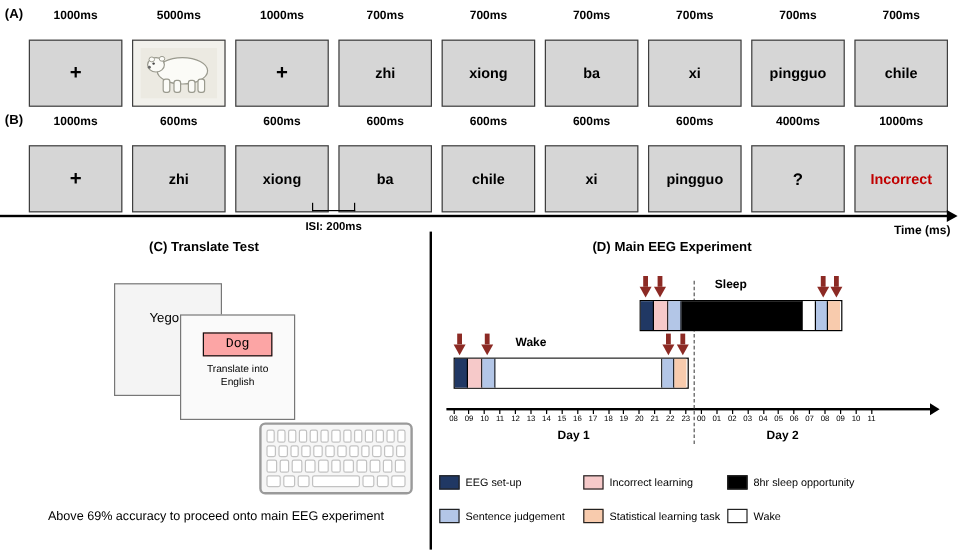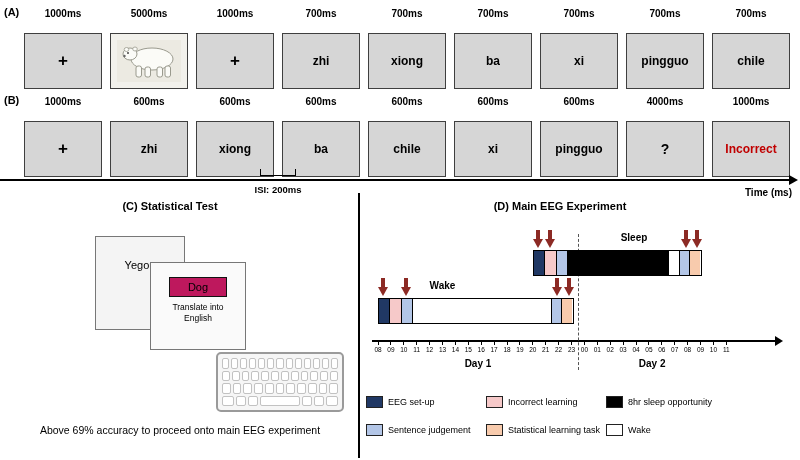--- a/index.html
+++ b/index.html
@@ -31,21 +31,21 @@
   .time-label { position:absolute; right:8px; top:187px; font-size:10px; font-weight:bold; }
   .divider { position:absolute; left:358px; top:193px; width:1.5px; height:265px; background:#000; }
   .c-title, .d-title { position:absolute; top:200px; font-weight:bold; font-size:11px; text-align:center; }
   .c-title { left:40px; width:260px; }
   .d-title { left:430px; width:260px; }
   .card { position:absolute; background:#f4f4f4; border:1px solid #777; }
   .card.back { left:95px; top:236px; width:90px; height:94px; }
   .card.back span { display:block; margin-top:22px; text-align:center; font-size:11px; }
   .card.front { left:150px; top:262px; width:96px; height:88px; background:#fafafa; }
   .dog-box { width:58px; height:20px; border:1.5px solid #111; margin:14px auto 5px;
-    display:flex; align-items:center; justify-content:center; font-size:11px; background:#be185d; }
+    display:flex; align-items:center; justify-content:center; font-size:11px; background:#fca5a5;font-family:Liberation Mono, monospace; }
   .card-caption { width:72px; margin:0 auto; text-align:center; font-size:8.5px; line-height:1.3; }
   .keyboard { position:absolute; left:216px; top:352px; width:128px; height:60px;
     border:2px solid #9a9a9a; border-radius:5px; background:#f6f6f6; padding:4px;
     display:flex; flex-direction:column; gap:2px; }
   .kb-row { display:flex; gap:2px; flex:1; }
   .kb-key { background:#fff; border:1px solid #c2c2c2; border-radius:2px; }
   .c-footer { position:absolute; left:8px; top:424px; width:344px; text-align:center; font-size:10.5px; }
   #d-chart { position:absolute; left:372px; top:222px; width:422px; height:152px; }
   .axis-line { position:absolute; left:0; top:118px; width:404px; height:1.5px; background:#000; }
   .axis-line .arrowhead { position:absolute; right:-7px; top:-4.5px; width:0; height:0;
@@ -174,21 +174,21 @@
   <div class="isi-bracket"></div>
   <div class="isi-label">ISI: 200ms</div>
 
   <div class="time-axis">
     <span class="arrowhead"></span>
   </div>
   <div class="time-label">Time (ms)</div>
 
   <div class="divider"></div>
 
-  <div class="c-title">(C) Statistical Test</div>
+  <div class="c-title">(C) Translate Test</div>
   <div class="card back">
     <span>Yegou</span>
   </div>
   <div class="card front">
     <div class="dog-box">Dog</div>
     <div class="card-caption">Translate into English</div>
   </div>
   <div class="keyboard" id="keyboard">
       <div class="kb-row">
         <div class="kb-key" style="flex: 1 1 0%;"></div>
@@ -314,21 +314,21 @@
         <div class="bar-seg" style="left: 22.8078px; width: 11.4039px; background: rgb(179, 198, 231); border-right: 1px solid rgb(0, 0, 0);"></div>
         <div class="bar-seg" style="left: 34.2117px; width: 101.368px; background: rgb(0, 0, 0); border-right: 1px solid rgb(0, 0, 0);"></div>
         <div class="bar-seg" style="left: 135.58px; width: 10.1368px; background: rgb(255, 255, 255); border-right: 1px solid rgb(0, 0, 0);"></div>
         <div class="bar-seg" style="left: 145.716px; width: 10.1368px; background: rgb(179, 198, 231); border-right: 1px solid rgb(0, 0, 0);"></div>
         <div class="bar-seg" style="left: 155.853px; width: 10.1368px; background: rgb(248, 203, 173);"></div>
       </div>
       <div class="sls-arrow" style="left: 160.96px; top: 8px;"></div>
       <div class="sls-arrow" style="left: 172.57px; top: 8px;"></div>
       <div class="sls-arrow" style="left: 309.31px; top: 8px;"></div>
       <div class="sls-arrow" style="left: 319.63px; top: 8px;"></div>
-      <div class="bar-label" style="left: 232px; top: 10px;">Sleep</div>
+      <div class="bar-label" style="left: 207px; top: 10px;">Sleep</div>
       <div class="bar" style="left: 6px; top: 76px; width: 196.08px;">
         <div class="bar-seg" style="left: 0px; width: 11.4324px; background: rgb(32, 56, 100); border-right: 1px solid rgb(0, 0, 0);"></div>
         <div class="bar-seg" style="left: 11.4324px; width: 11.4324px; background: rgb(246, 201, 201); border-right: 1px solid rgb(0, 0, 0);"></div>
         <div class="bar-seg" style="left: 22.8647px; width: 11.4324px; background: rgb(179, 198, 231); border-right: 1px solid rgb(0, 0, 0);"></div>
         <div class="bar-seg" style="left: 34.2971px; width: 138.459px; background: rgb(255, 255, 255); border-right: 1px solid rgb(0, 0, 0);"></div>
         <div class="bar-seg" style="left: 172.756px; width: 10.1621px; background: rgb(179, 198, 231); border-right: 1px solid rgb(0, 0, 0);"></div>
         <div class="bar-seg" style="left: 182.918px; width: 10.1621px; background: rgb(248, 203, 173);"></div>
       </div>
       <div class="sls-arrow" style="left: 6.16px; top: 56px;"></div>
       <div class="sls-arrow" style="left: 29.38px; top: 56px;"></div>

